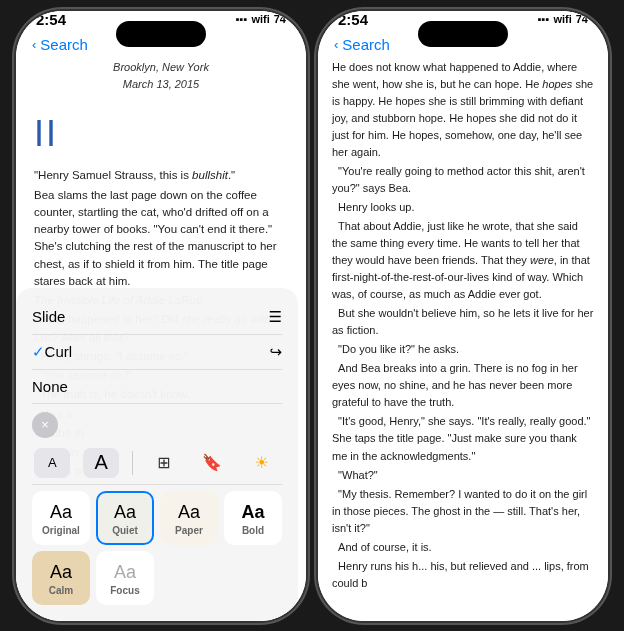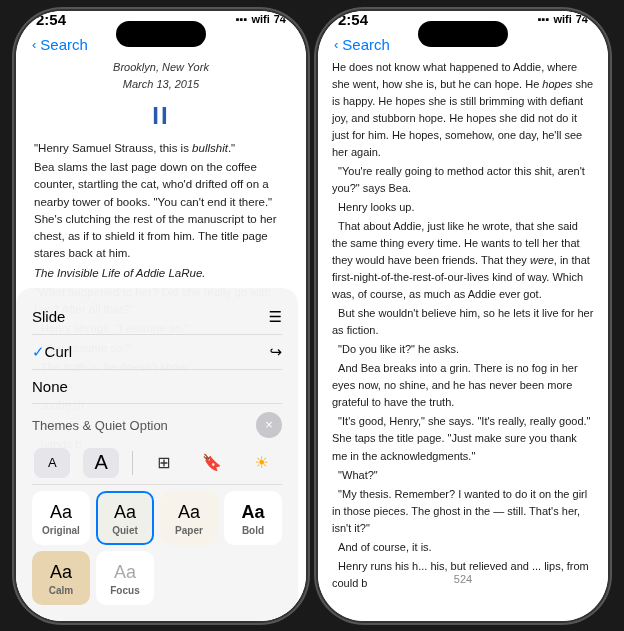--- a/index.html
+++ b/index.html
@@ -77,27 +77,27 @@
       padding: 0 18px;
       font-size: 11.5px;
       line-height: 1.55;
       color: #1a1a1a;
       overflow: hidden;
     }
     .book-location {
       text-align: center;
       font-style: italic;
       font-size: 11px;
-      margin-bottom: 4px;
+      margin-bottom: 13px;
       color: #333;
     }
     .chapter-number {
-      text-align: center;
-      font-size: 24px;
-      font-weight: bold;
+      text-align: left;
+      font-size: 36px;
+      font-weight: normal;
       color: #2a5aad;
       margin-bottom: 6px;
       letter-spacing: 2px;
     }
     .book-text { font-size: 11.5px; line-height: 1.5; color: #222; }
     .book-text em { font-style: italic; }
     .book-text p { margin-bottom: 2px; }
 
     
     .overlay-panel {
@@ -272,24 +272,20 @@
           <span style="color:#007aff;">✓</span>
           <span>Curl</span>
           <span style="margin-left:auto;">↪</span>
         </div>
 
         <div class="option-row">
           <span>None</span>
         </div>
 
         <div class="themes-row">
-          <div>
-            <span style="font-size:13px;color:#555;">Themes &amp; </span>
-            <span style="font-size:13px;color:#555;">Quiet Option</span>
-          </div>
           <div class="close-btn">×</div>
         </div>
 
         <div class="font-row">
           <div class="font-btn small-a">A</div>
           <div class="font-btn large-a" style="font-size:20px;">A</div>
           <div class="font-sep"></div>
           <div class="icon-btn">⊞</div>
           <div class="icon-btn">🔖</div>
           <div class="icon-btn" style="color:#ffaa00;">☀</div>
@@ -359,17 +355,16 @@
         <p>&nbsp;&nbsp;"Do you like it?" he asks.</p>
         <p>&nbsp;&nbsp;And Bea breaks into a grin. There is no fog in her eyes now, no shine, and he has never been more grateful to have the truth.</p>
         <p>&nbsp;&nbsp;"It's good, Henry," she says. "It's really, really good." She taps the title page. "Just make sure you thank me in the acknowledgments."</p>
         <p>&nbsp;&nbsp;"What?"</p>
         <p>&nbsp;&nbsp;"My thesis. Remember? I wanted to do it on the girl in those pieces. The ghost in the — still. That's her, isn't it?"</p>
         <p>&nbsp;&nbsp;And of course, it is.</p>
         <p>&nbsp;&nbsp;Henry runs his h... his, but relieved and ... lips, from could b</p>
 
       </div>
 
-      <div class="bottom-page-num">524</div>
     </div>
   </div>
 
 </div>
 
 </body></html>

